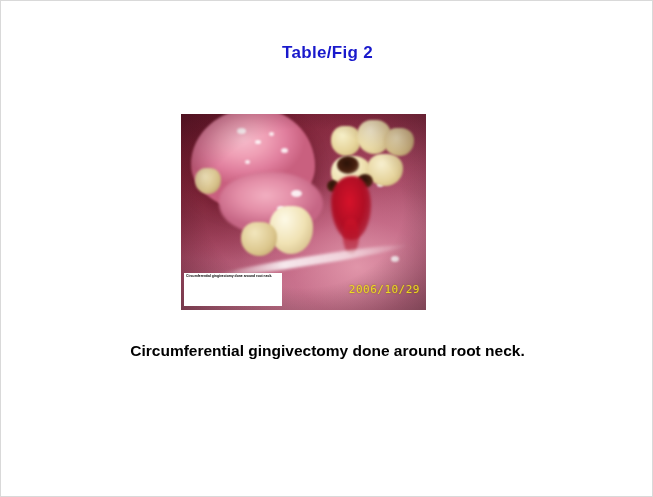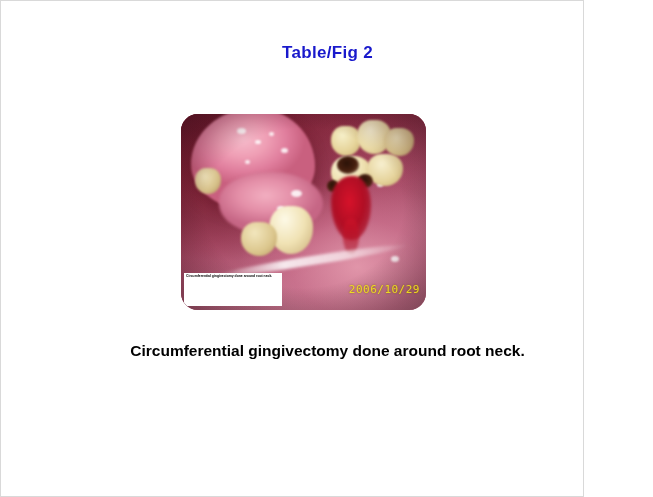--- a/index.html
+++ b/index.html
@@ -5,21 +5,21 @@
   html, body {
     margin: 0;
     padding: 0;
     background: #ffffff;
   }
   body {
     font-family: "Liberation Sans", sans-serif;
   }
   #slide {
     position: relative;
-    width: 584px;
+    width: 653px;
     height: 497px;
     background: #ffffff;
     border: 1px solid #d9d9d9;
     box-sizing: border-box;
     overflow: hidden;
   }
   #slide-title {
     position: absolute;
     left: 0;
     top: 42px;
@@ -33,21 +33,20 @@
     font-family: "Liberation Sans", sans-serif;
   }
   #photo-frame {
     position: absolute;
     left: 180px;
     top: 113px;
     width: 245px;
     height: 196px;
     overflow: hidden;
     background: #7b2438;
-    border-radius: 17px;
   }
   .photo-layer {
     position: absolute;
     left: 0; top: 0;
     width: 100%;
     height: 100%;
   }
   
   #layer-base {
     background:

